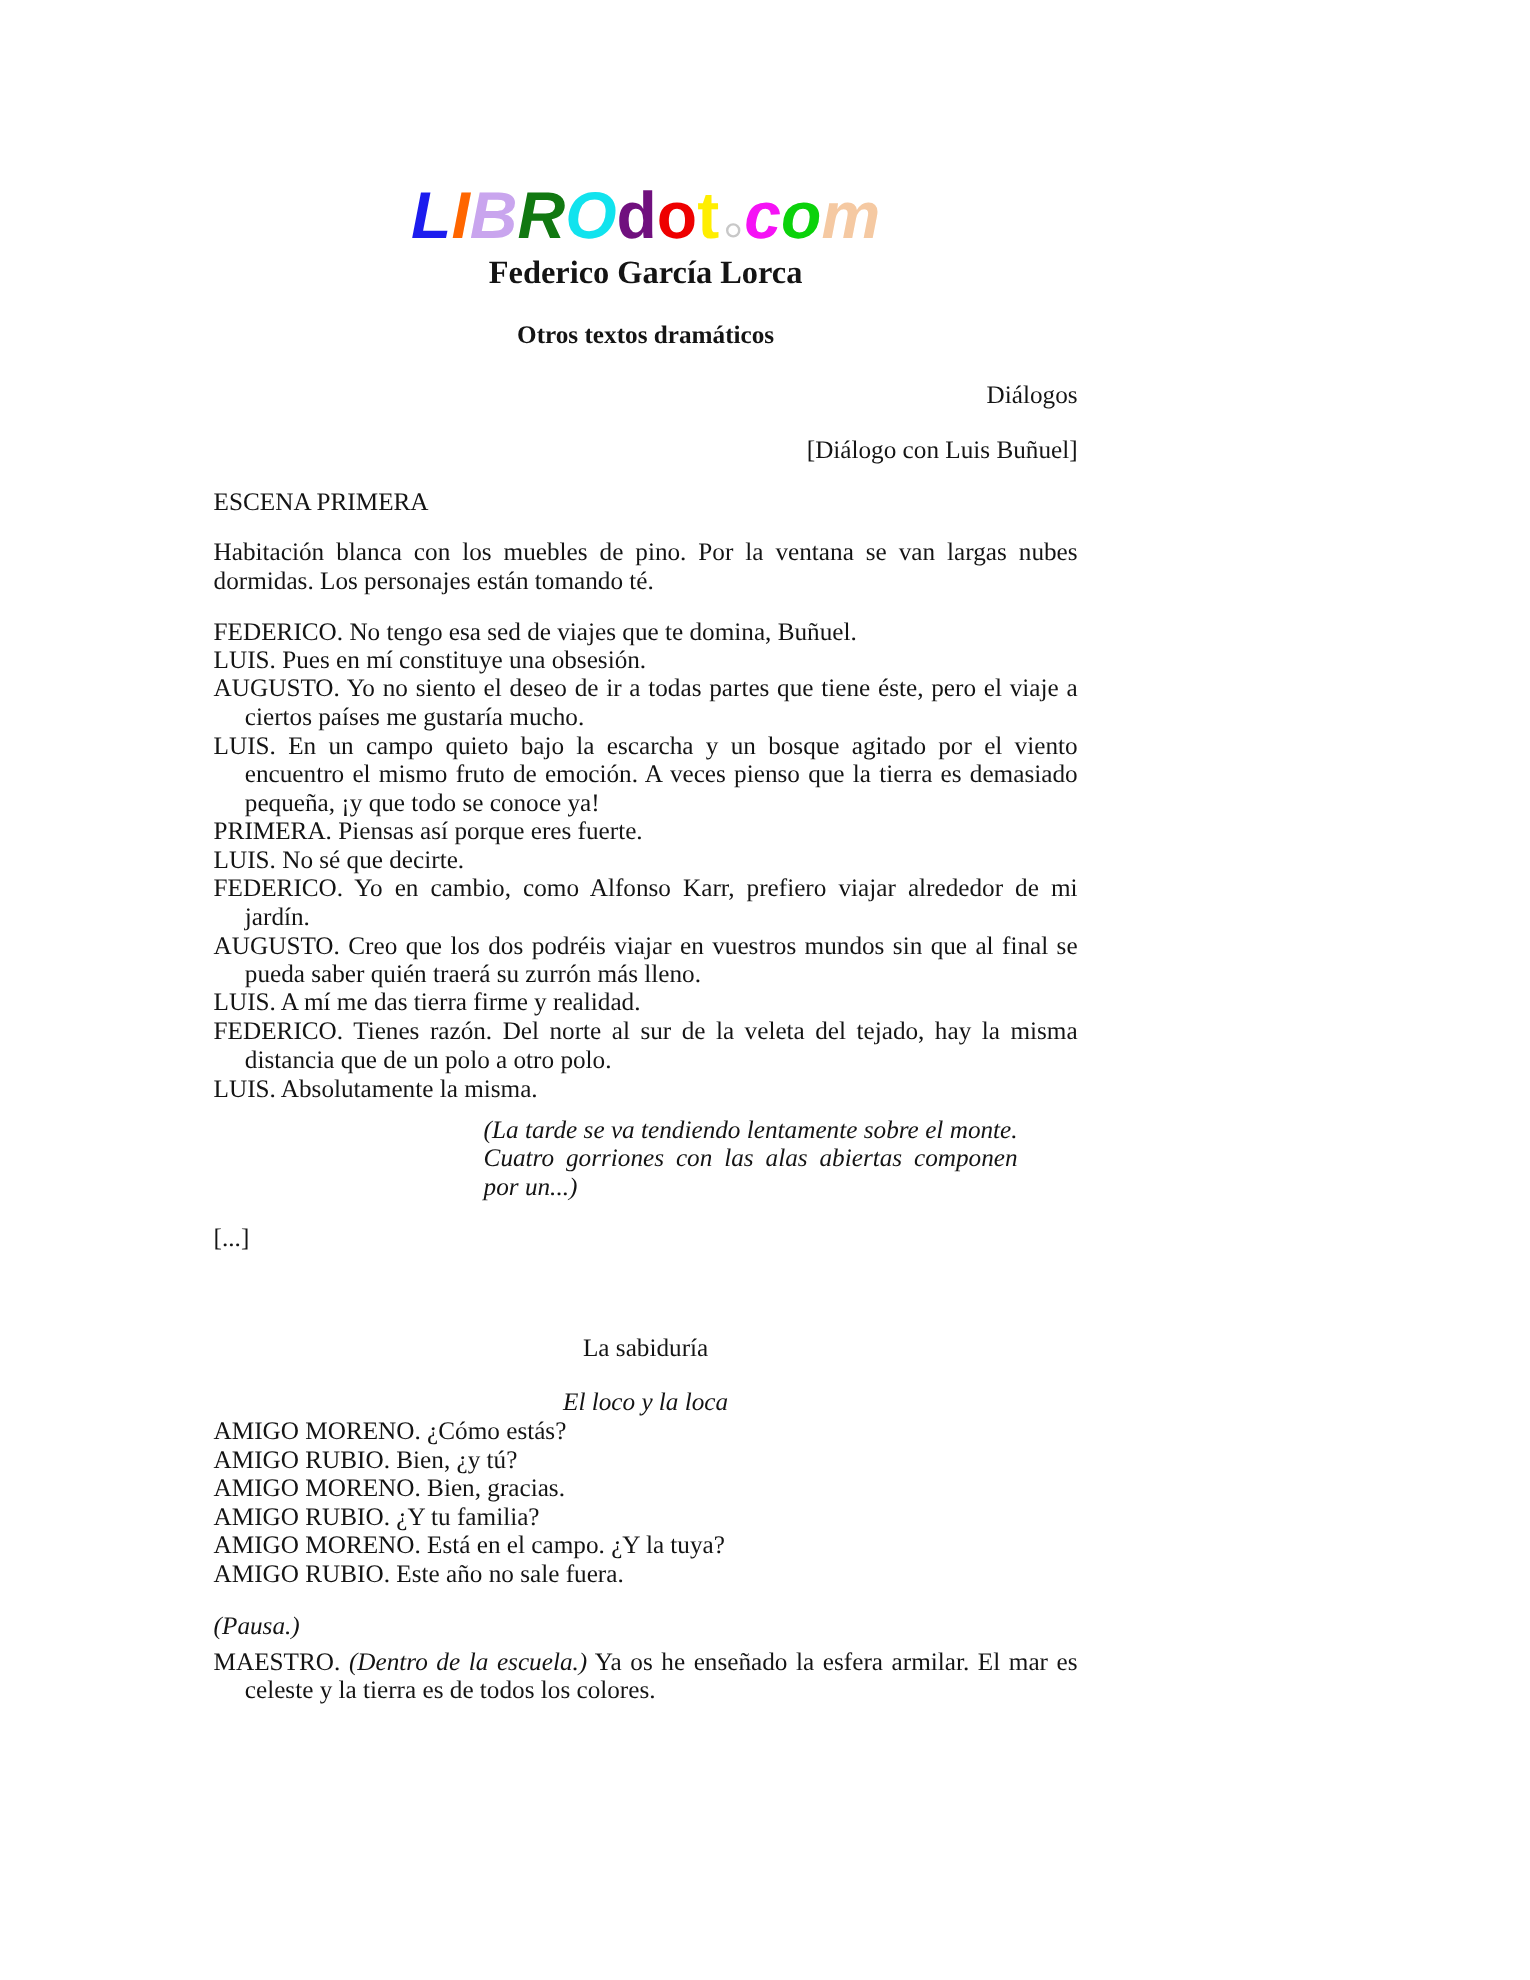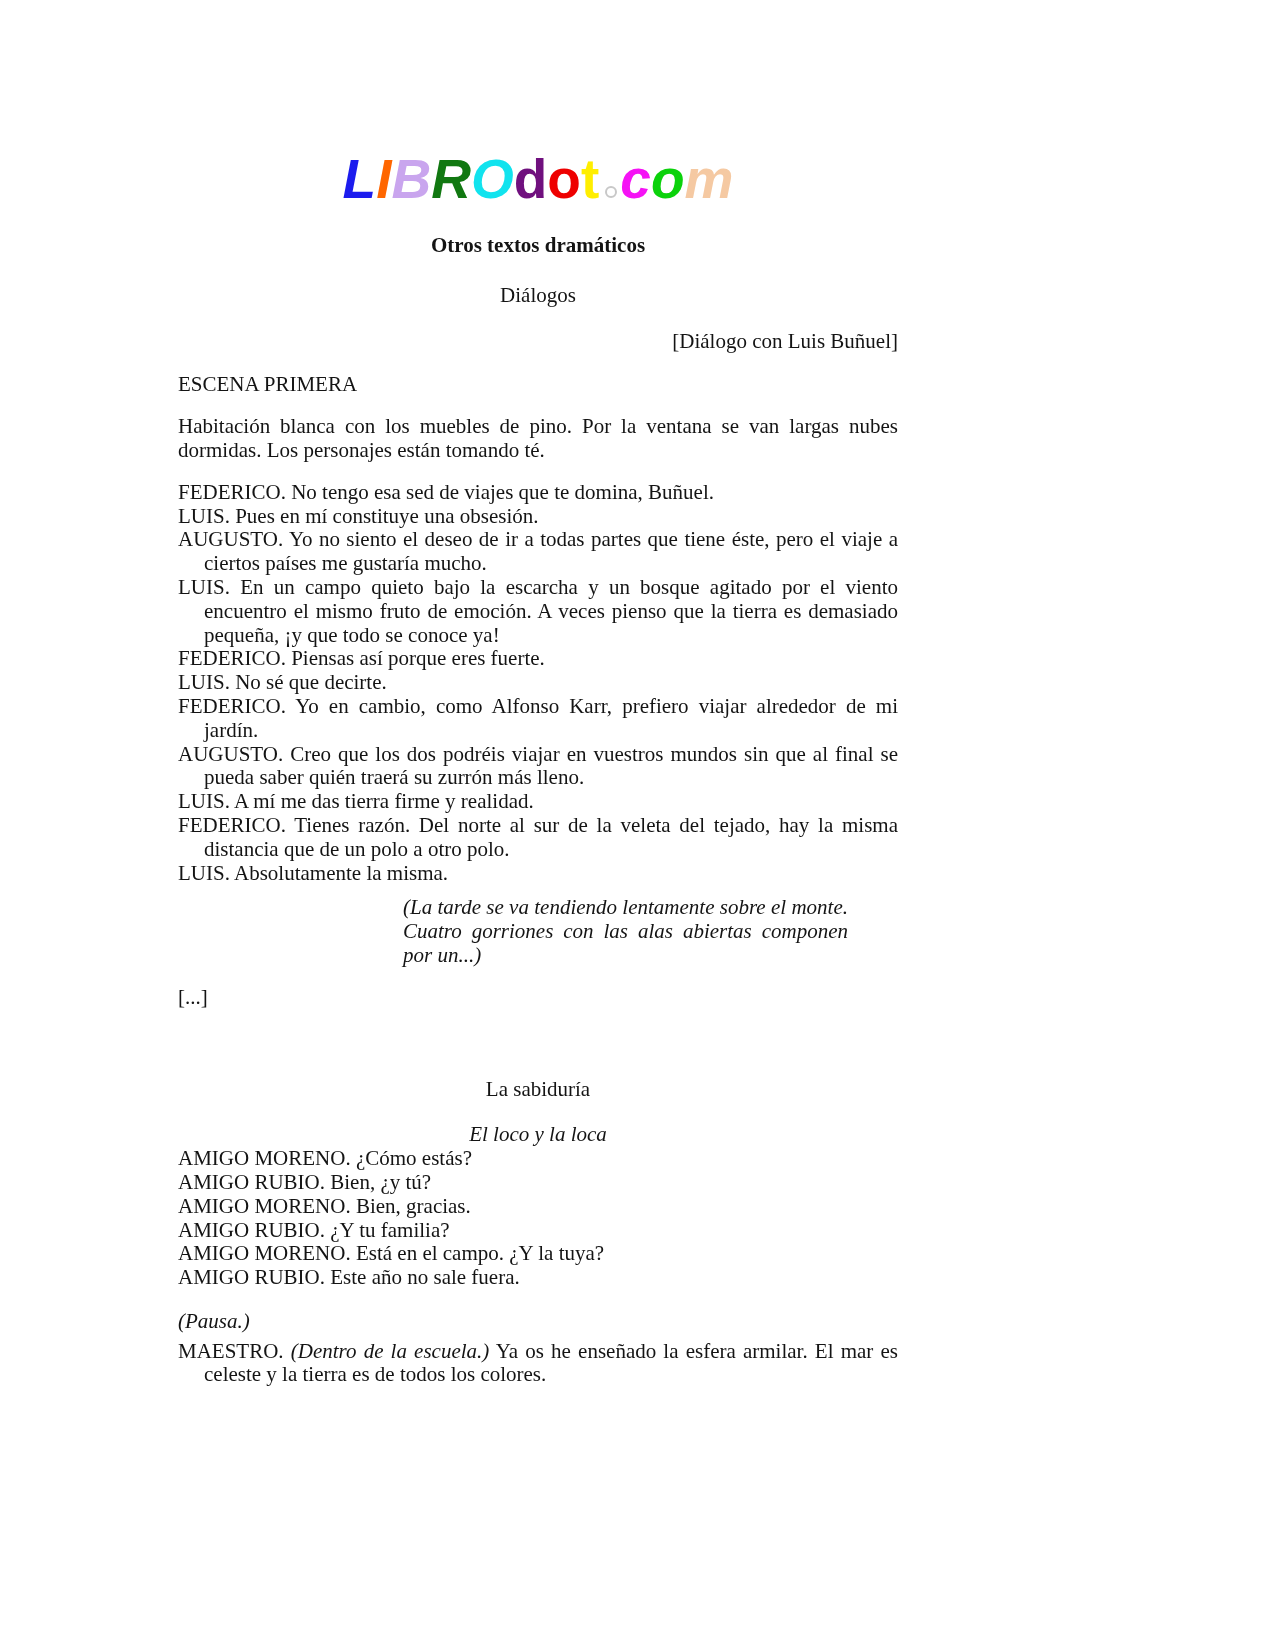--- a/index.html
+++ b/index.html
@@ -31,21 +31,21 @@
     display: inline-block;
     width: 8px;
     height: 8px;
     border: 2px solid #c8c8c8;
     border-radius: 50%;
     margin: 0 3px 0 6px;
   }
   
   .author  { text-align: center; font-weight: bold; font-size: 27px; line-height: 30px; margin: 4px 0 0 0; }
   .h-bold  { text-align: center; font-weight: bold; font-size: 21px; margin: 26px 0 0 0; }
-  .h-line  { text-align: center; margin: 26px 0 0 0; }
+  .h-line  { text-align: right; margin: 26px 0 0 0; }
   .h-line2 { text-align: right; margin: 22px 0 0 0; }
   .h-line3 { text-align: left; margin: 20px 0 0 0; }
   
   .stage   { text-align: justify; margin: 18px 0 0 0; }
   .dialogue { margin: 18px 0 0 0; }
   .speech  { margin: 0; padding-left: 26px; text-indent: -26px; text-align: justify; }
   .closing { font-style: italic; text-align: justify; margin: 11px 50px 0 225px; }
   .omission { margin: 18px 0 0 0; }
   .sec-title { text-align: center; margin: 68px 0 0 0; }
   .sec-sub   { text-align: center; font-style: italic; margin: 22px 0 0 0; }
@@ -56,33 +56,34 @@
 </style>
 </head>
 <body>
 
 <div class="page">
 
   <div class="logo">
     <span class="it" style="color: rgb(28, 28, 238);">L</span><span class="it" style="color: rgb(255, 102, 0);">I</span><span class="it" style="color: rgb(201, 165, 238);">B</span><span class="it" style="color: rgb(17, 120, 17);">R</span><span class="it" style="color: rgb(17, 227, 238);">O</span><span class="up" style="color: rgb(112, 16, 126);">d</span><span class="up" style="color: rgb(238, 0, 0);">o</span><span class="up" style="color: rgb(255, 238, 0);">t</span><span class="sep" style="border-color: rgb(200, 200, 200);"></span><span class="it" style="color: rgb(245, 18, 245);">c</span><span class="it" style="color: rgb(11, 210, 11);">o</span><span class="it" style="color: rgb(245, 201, 162);">m</span>
   </div>
 
+  <div class="author">Federico García Lorca</div>
   <div class="h-bold">Otros textos dramáticos</div>
   <div class="h-line">Diálogos</div>
   <div class="h-line2">[Diálogo con Luis Buñuel]</div>
   <div class="h-line3">ESCENA PRIMERA</div>
 
   <p class="stage">Habitación blanca con los muebles de pino. Por la ventana se van largas nubes dormidas. Los personajes están tomando té.</p>
 
   <div class="dialogue">
     <p class="speech">FEDERICO. No tengo esa sed de viajes que te domina, Buñuel.</p>
     <p class="speech">LUIS. Pues en mí constituye una obsesión.</p>
     <p class="speech">AUGUSTO. Yo no siento el deseo de ir a todas partes que tiene éste, pero el viaje a ciertos países me gustaría mucho.</p>
     <p class="speech">LUIS. En un campo quieto bajo la escarcha y un bosque agitado por el viento encuentro el mismo fruto de emoción. A veces pienso que la tierra es demasiado pequeña, ¡y que todo se conoce ya!</p>
-    <p class="speech">FEDERICO. Piensas así porque eres fuerte.</p>
+    <p class="speech">PRIMERA. Piensas así porque eres fuerte.</p>
     <p class="speech">LUIS. No sé que decirte.</p>
     <p class="speech">FEDERICO. Yo en cambio, como Alfonso Karr, prefiero viajar alrededor de mi jardín.</p>
     <p class="speech">AUGUSTO. Creo que los dos podréis viajar en vuestros mundos sin que al final se pueda saber quién traerá su zurrón más lleno.</p>
     <p class="speech">LUIS. A mí me das tierra firme y realidad.</p>
     <p class="speech">FEDERICO. Tienes razón. Del norte al sur de la veleta del tejado, hay la misma distancia que de un polo a otro polo.</p>
     <p class="speech">LUIS. Absolutamente la misma.</p>
   </div>
 
   <p class="closing">(La tarde se va tendiendo lentamente sobre el monte. Cuatro gorriones con las alas abiertas componen por un...)</p>
 

